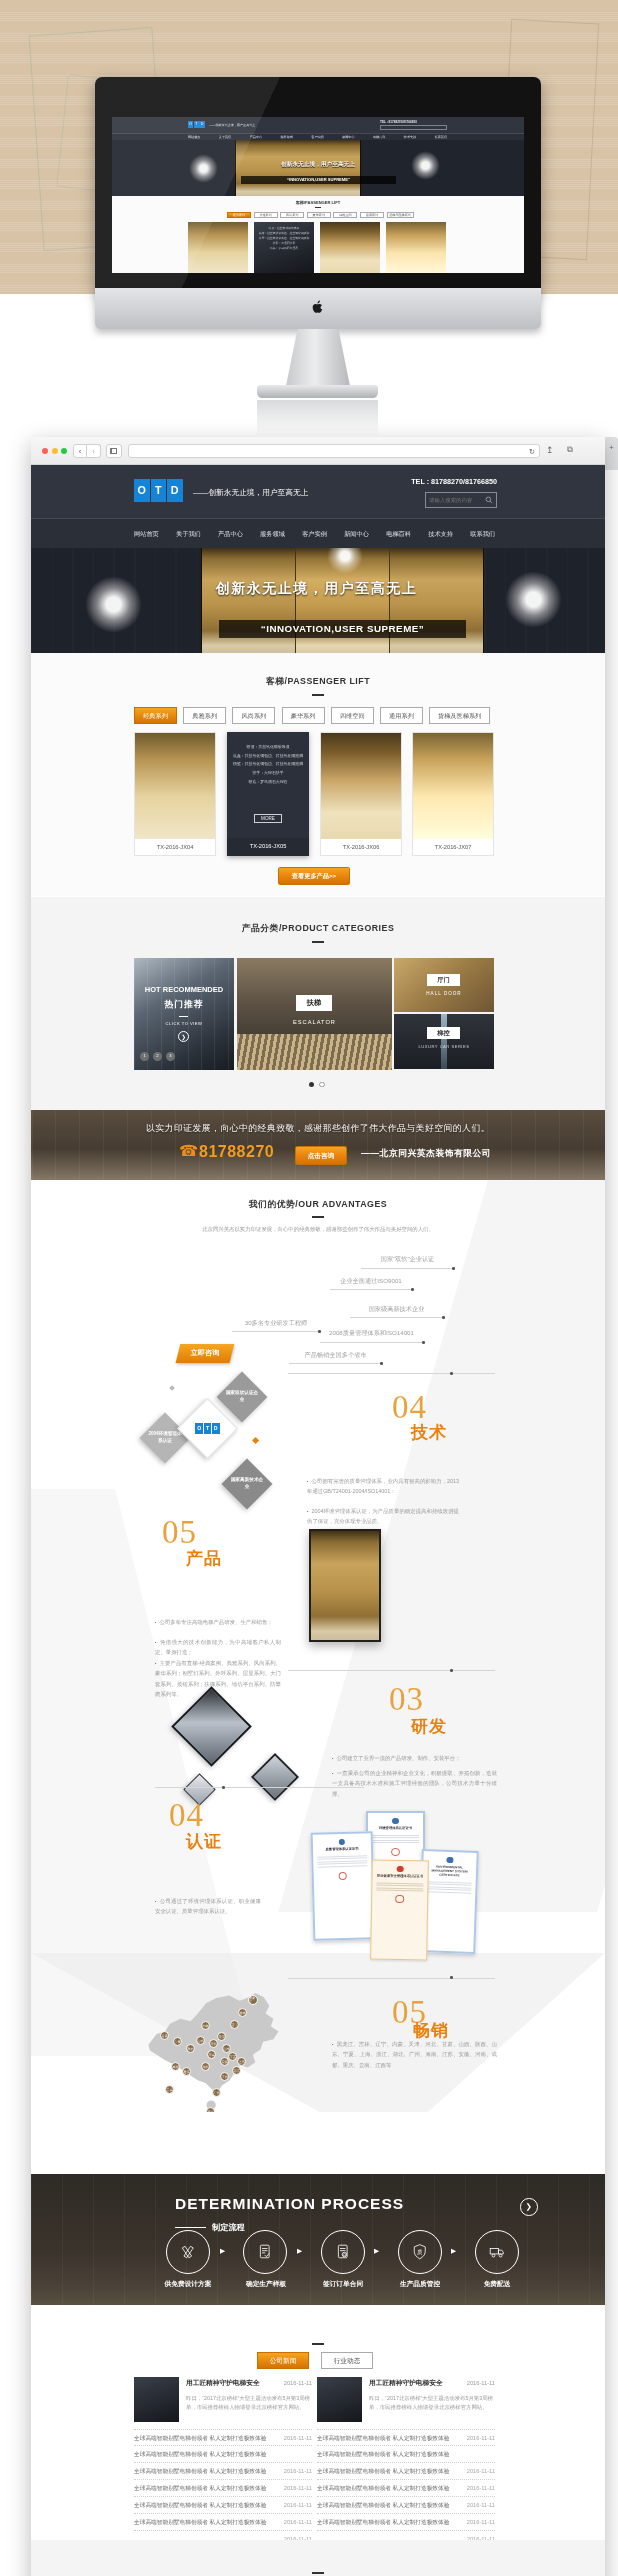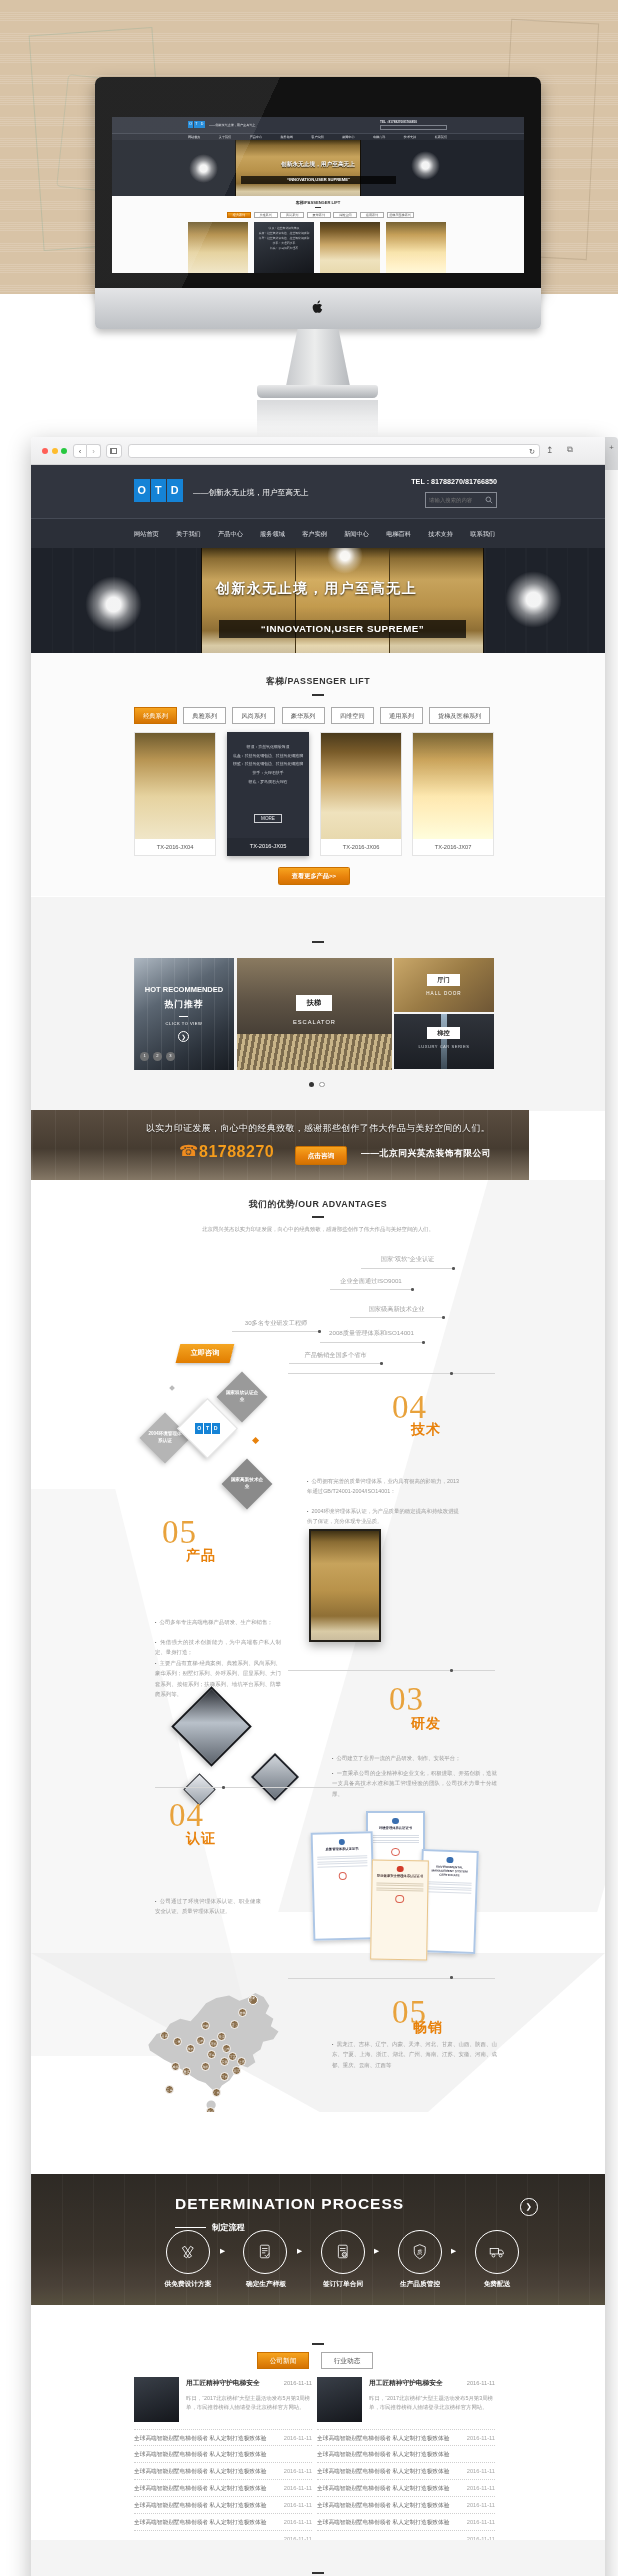--- a/index.html
+++ b/index.html
@@ -20,21 +20,21 @@
   .chip.on{background:linear-gradient(180deg,#f7a41f,#d47202);border-color:#c96f00;color:#fff}
   .goldimg{background:linear-gradient(180deg,#3f3114 0%,#8a6c33 10%,#c7a35c 30%,#b8924a 55%,#8f6f35 78%,#d9cba6 92%,#cbbd9e 100%)}
   .goldimg2{background:linear-gradient(180deg,#6e5b2f 0%,#b79452 25%,#e6d3a0 60%,#f0e6c8 100%)}
   .goldimg3{background:linear-gradient(180deg,#4a3a1c 0%,#7a5c2a 18%,#caa768 45%,#efe2bd 75%,#e8d9ae 100%)}
   .darkimg{background:linear-gradient(160deg,#3a4049 0%,#23272e 60%,#14161b 100%)}
   .navitem{font-size:6.2px;color:#e3e5ea;cursor:pointer}
   .mile-line{height:0.5px;background:#d5d5d5}
   .mile-dot{width:2.6px;height:2.6px;border-radius:50%;background:#555}
   .mile-t{font-size:6.2px;color:#a0a0a0;white-space:nowrap}
   .bignum{font-size:33px;color:#e8a23c;font-weight:normal;letter-spacing:1px;font-family:"Liberation Serif","DejaVu Serif",serif}
-  .bigword{font-size:14px;color:#e8820c;font-weight:bold;letter-spacing:1px}
+  .bigword{font-size:17px;color:#e8820c;font-weight:bold;letter-spacing:1px}
   .bullet{font-size:5.4px;color:#999;line-height:1.9;text-align:justify}
   .bullet:before{content:"▪";color:#777;margin-right:3.1px;font-size:4.1px}
   .dia{transform:rotate(45deg);box-shadow:0 2.1px 5.2px rgba(0,0,0,.25)}
   .dia-in{width:100%;height:100%;transform:rotate(-45deg);display:flex;align-items:center;justify-content:center;
           text-align:center;font-size:4.6px;color:#fff;line-height:1.5;font-weight:bold}
   .pcirc{border:0.5px solid #fff;border-radius:50%;width:44px;height:44px;display:flex;align-items:center;justify-content:center}
   .plabel{font-size:6.7px;color:#fff;font-weight:bold;text-align:center}
   .newsrow{border-bottom:0.5px dotted #cfcfcf;font-size:5.7px;color:#666;line-height:16.5px;height:17px;cursor:pointer}
   .newsdate{float:right;color:#a6a6a6}
   .cert{background:#fdf6e8;border:1.5px solid #e8c48a;box-shadow:0 1px 2.6px rgba(0,0,0,.12);text-align:center;cursor:pointer}
@@ -233,20 +233,21 @@
         <div class="ctr" style="font-size:5.7px;color:#555;line-height:17.5px">TX-2016-JX06</div>
       </div>
       <div class="abs" style="left:381px;top:79px;width:82px;height:124px;border:0.5px solid #e4e4e4;background:#fff">
         <div class="goldimg2" style="height:106px;filter:brightness(1.1)"></div>
         <div class="ctr" style="font-size:5.7px;color:#555;line-height:17.5px">TX-2016-JX07</div>
       </div>
       <div class="abs obtn bold" style="left:247px;top:214px;width:72px;height:17.5px;font-size:6.2px;line-height:16.5px">查看更多产品&gt;&gt;</div>
     </div>
 
     <div class="abs" style="left:0;top:460px;width:574px;height:214px;background:#f4f4f4">
+      <div class="abs sec-t" style="left:0;top:26px;width:574px">产品分类/PRODUCT CATEGORIES</div>
       <div class="abs dash dashc" style="top:44px"></div>
 
       <div class="abs" style="left:206px;top:61px;width:155px;height:112px;overflow:hidden;background:linear-gradient(180deg,#8a7a60 0%,#5d5244 40%,#2e2a26 100%)">
         <div class="abs" style="left:0;bottom:0;width:155px;height:36px;background:repeating-linear-gradient(100deg,#c8b488 0 3.1px,#7d6c4e 3.1px 6.2px)"></div>
         <div class="abs ctr" style="left:59px;top:37px;width:36px;height:15.5px;background:#fff;color:#222;font-size:7.2px;font-weight:bold;line-height:15.5px">扶梯</div>
         <div class="abs w ctr" style="left:0;top:61px;width:155px;font-size:5.7px;letter-spacing:1px">ESCALATOR</div>
       </div>
 
       <div class="abs" style="left:103px;top:61px;width:100px;height:112px;overflow:hidden;background:linear-gradient(150deg,#aeb8c2 0%,#5b6672 35%,#2c333c 75%,#171b21 100%)">
         <div class="abs" style="left:0;top:0;width:100px;height:112px;background:repeating-linear-gradient(90deg,rgba(255,255,255,.08) 0 1px,rgba(0,0,0,0) 1px 13.4px)"></div>
@@ -272,21 +273,21 @@
         <div class="abs ctr" style="left:33px;top:13.4px;width:33px;height:11.3px;background:#fff;color:#333;font-size:6.2px;font-weight:bold;line-height:11.3px">梯控</div>
         <div class="abs ctr" style="left:0;top:30px;width:100px;font-size:4.1px;letter-spacing:0.5px;color:#cfd3d9">LUXURY CAR SERIES</div>
       </div>
 
       <div class="abs" style="left:278px;top:185px;display:flex;gap:5.2px">
         <div style="width:5.2px;height:5.2px;border-radius:50%;background:#333"></div>
         <div style="width:5.2px;height:5.2px;border-radius:50%;border:0.5px solid #999;background:#fff"></div>
       </div>
     </div>
 
-    <div class="abs" style="left:0;top:673px;width:498px;height:70px;overflow:hidden;
+    <div class="abs" style="left:0;top:673px;width:574px;height:70px;overflow:hidden;
          background:linear-gradient(180deg,#5a4d40 0%,#463c31 55%,#6b5f50 82%,#857866 100%)">
       <div class="abs" style="left:0;top:0;width:574px;height:70px;background:repeating-linear-gradient(90deg,rgba(255,255,255,.05) 0 1.5px,rgba(0,0,0,0) 1.5px 24px)"></div>
       <div class="abs w ctr" style="left:0;top:13.4px;width:574px;font-size:8.8px;letter-spacing:0.5px;text-shadow:0 0.5px 1.5px rgba(0,0,0,.6)">以实力印证发展，向心中的经典致敬，感谢那些创作了伟大作品与美好空间的人们。</div>
       <div class="abs" style="left:148px;top:32px;font-size:15.5px;color:#f08c1e">☎</div>
       <div class="abs bold" style="left:168px;top:33px;font-size:16px;color:#f49c1c;letter-spacing:0.5px">81788270</div>
       <div class="abs obtn bold" style="left:264px;top:36px;width:52px;height:18.5px;font-size:6.7px;line-height:17.5px;border-radius:2.1px">点击咨询</div>
       <div class="abs w bold" style="left:330px;top:38px;font-size:8.8px;letter-spacing:0.5px">——北京同兴英杰装饰有限公司</div>
     </div>
 
     <div class="abs" style="left:0;top:743px;width:574px;height:932px;background:#fff;overflow:hidden">

